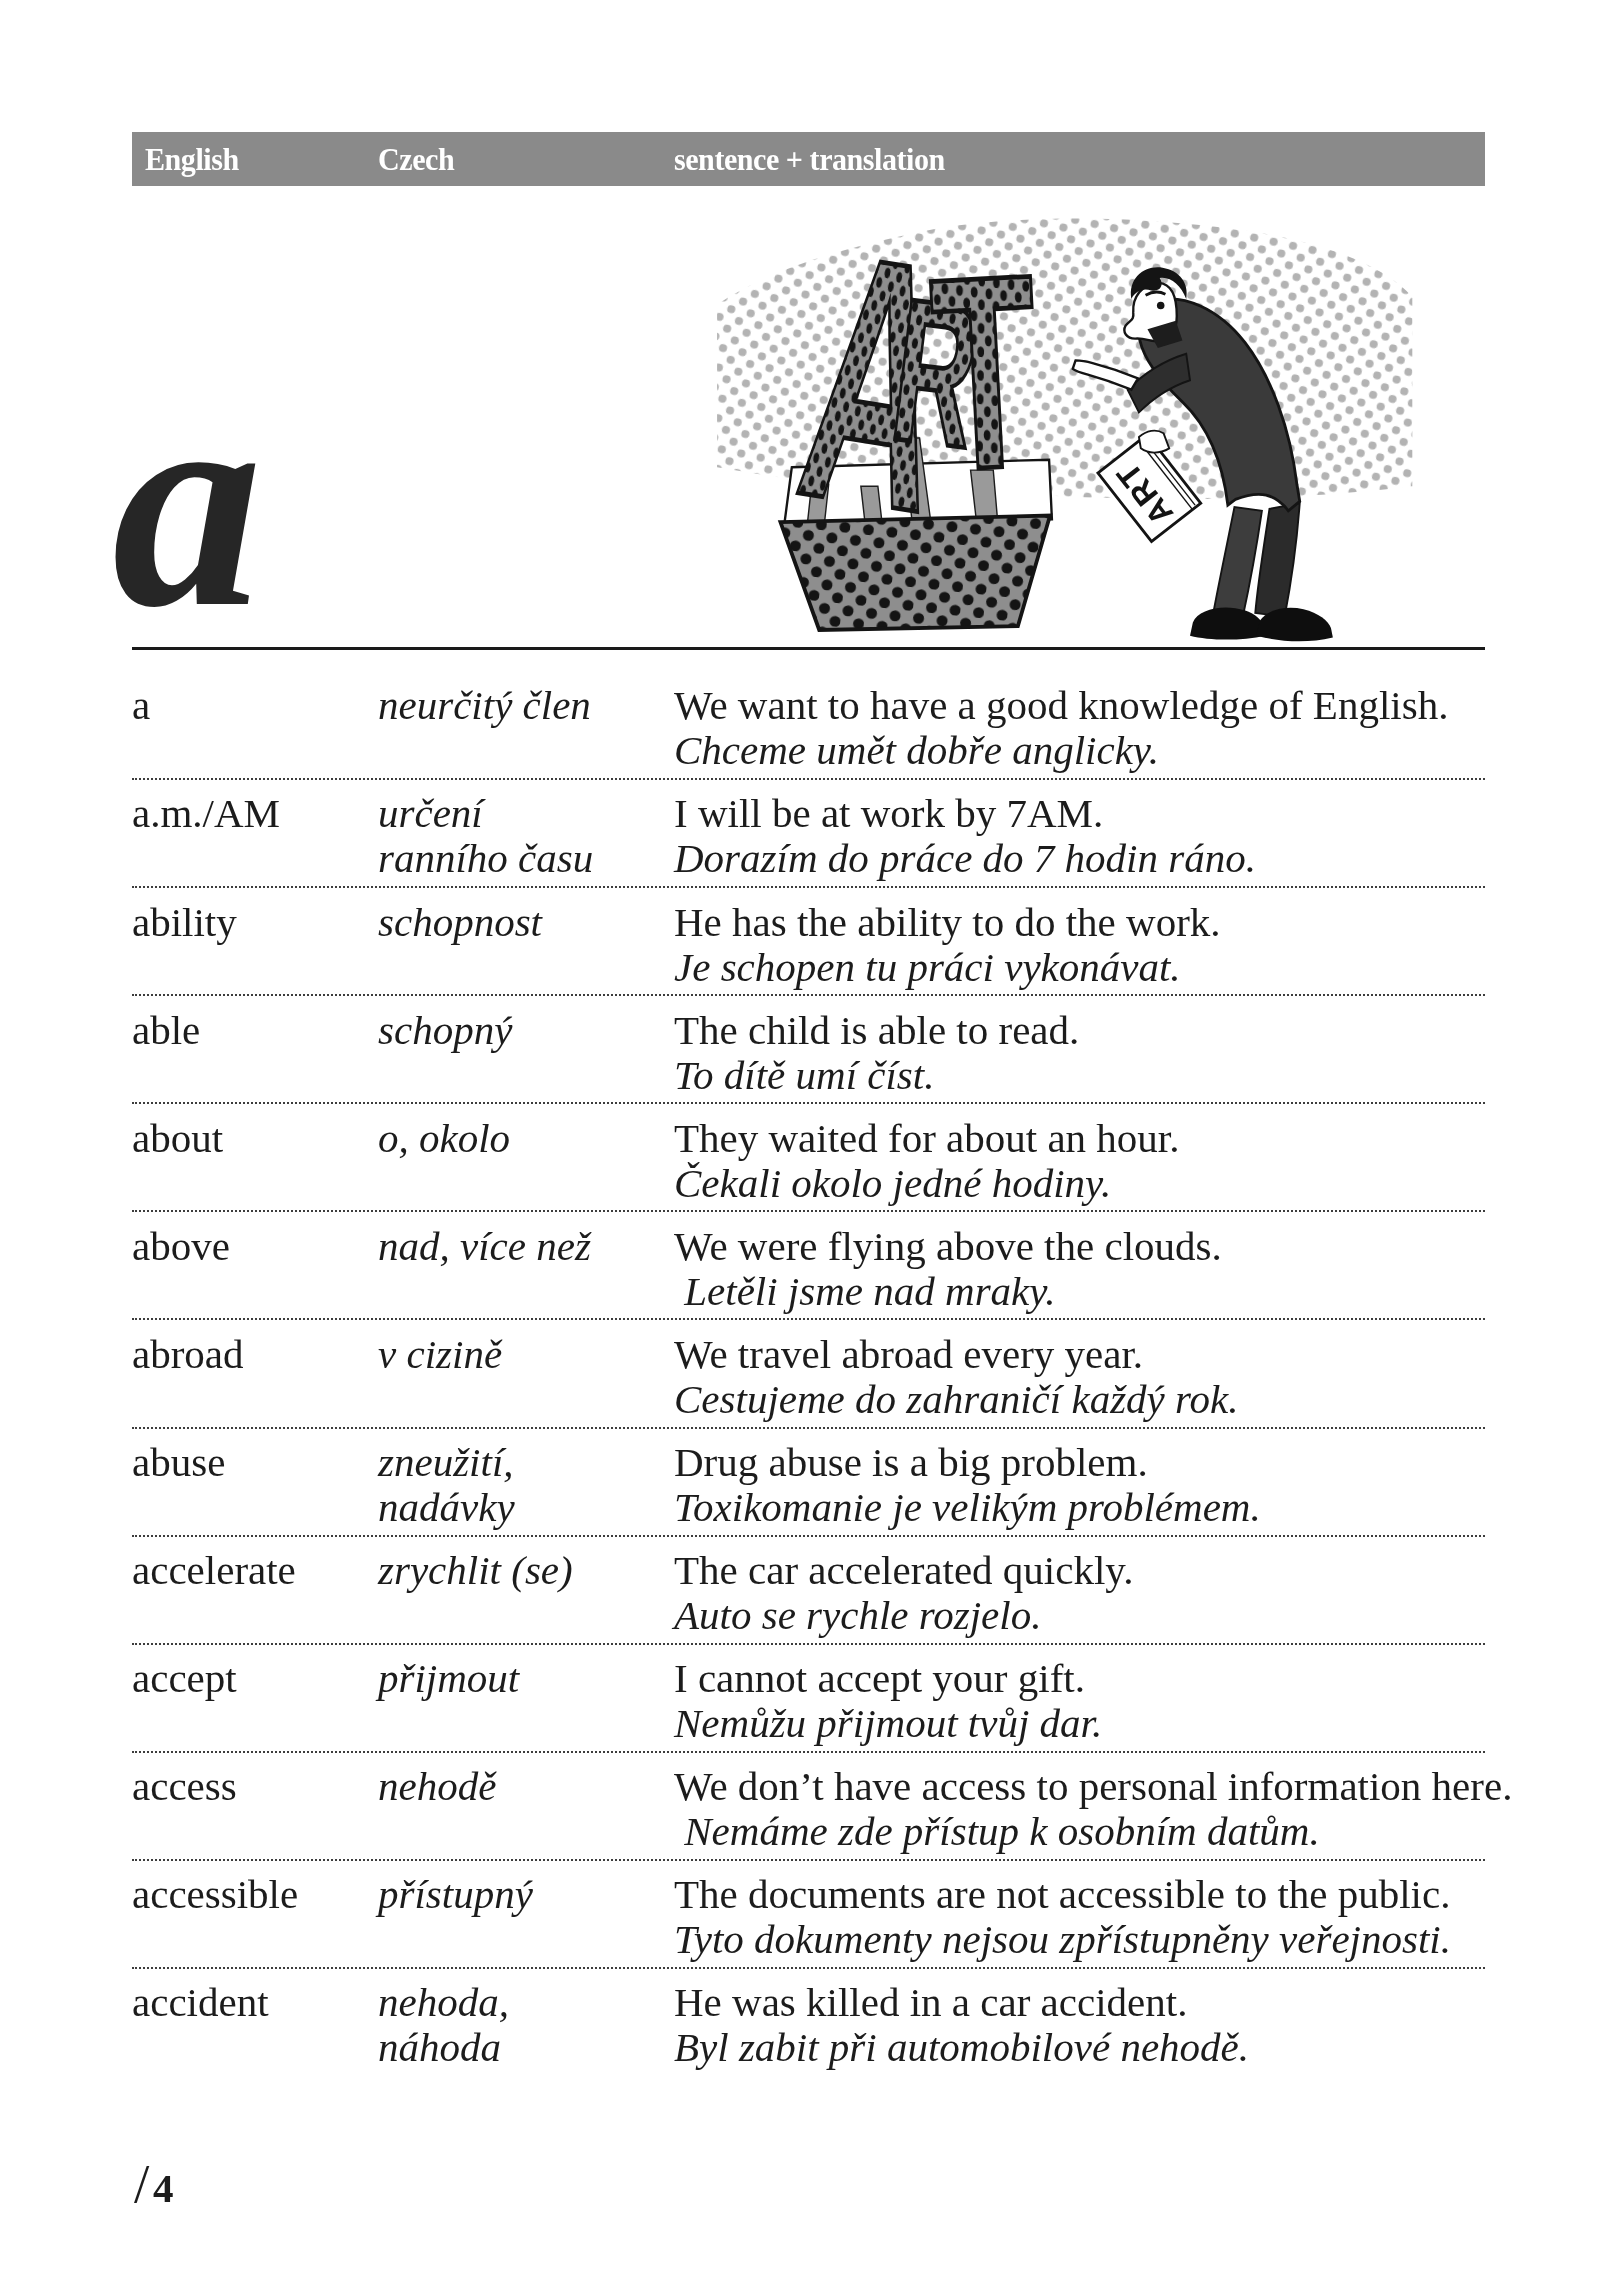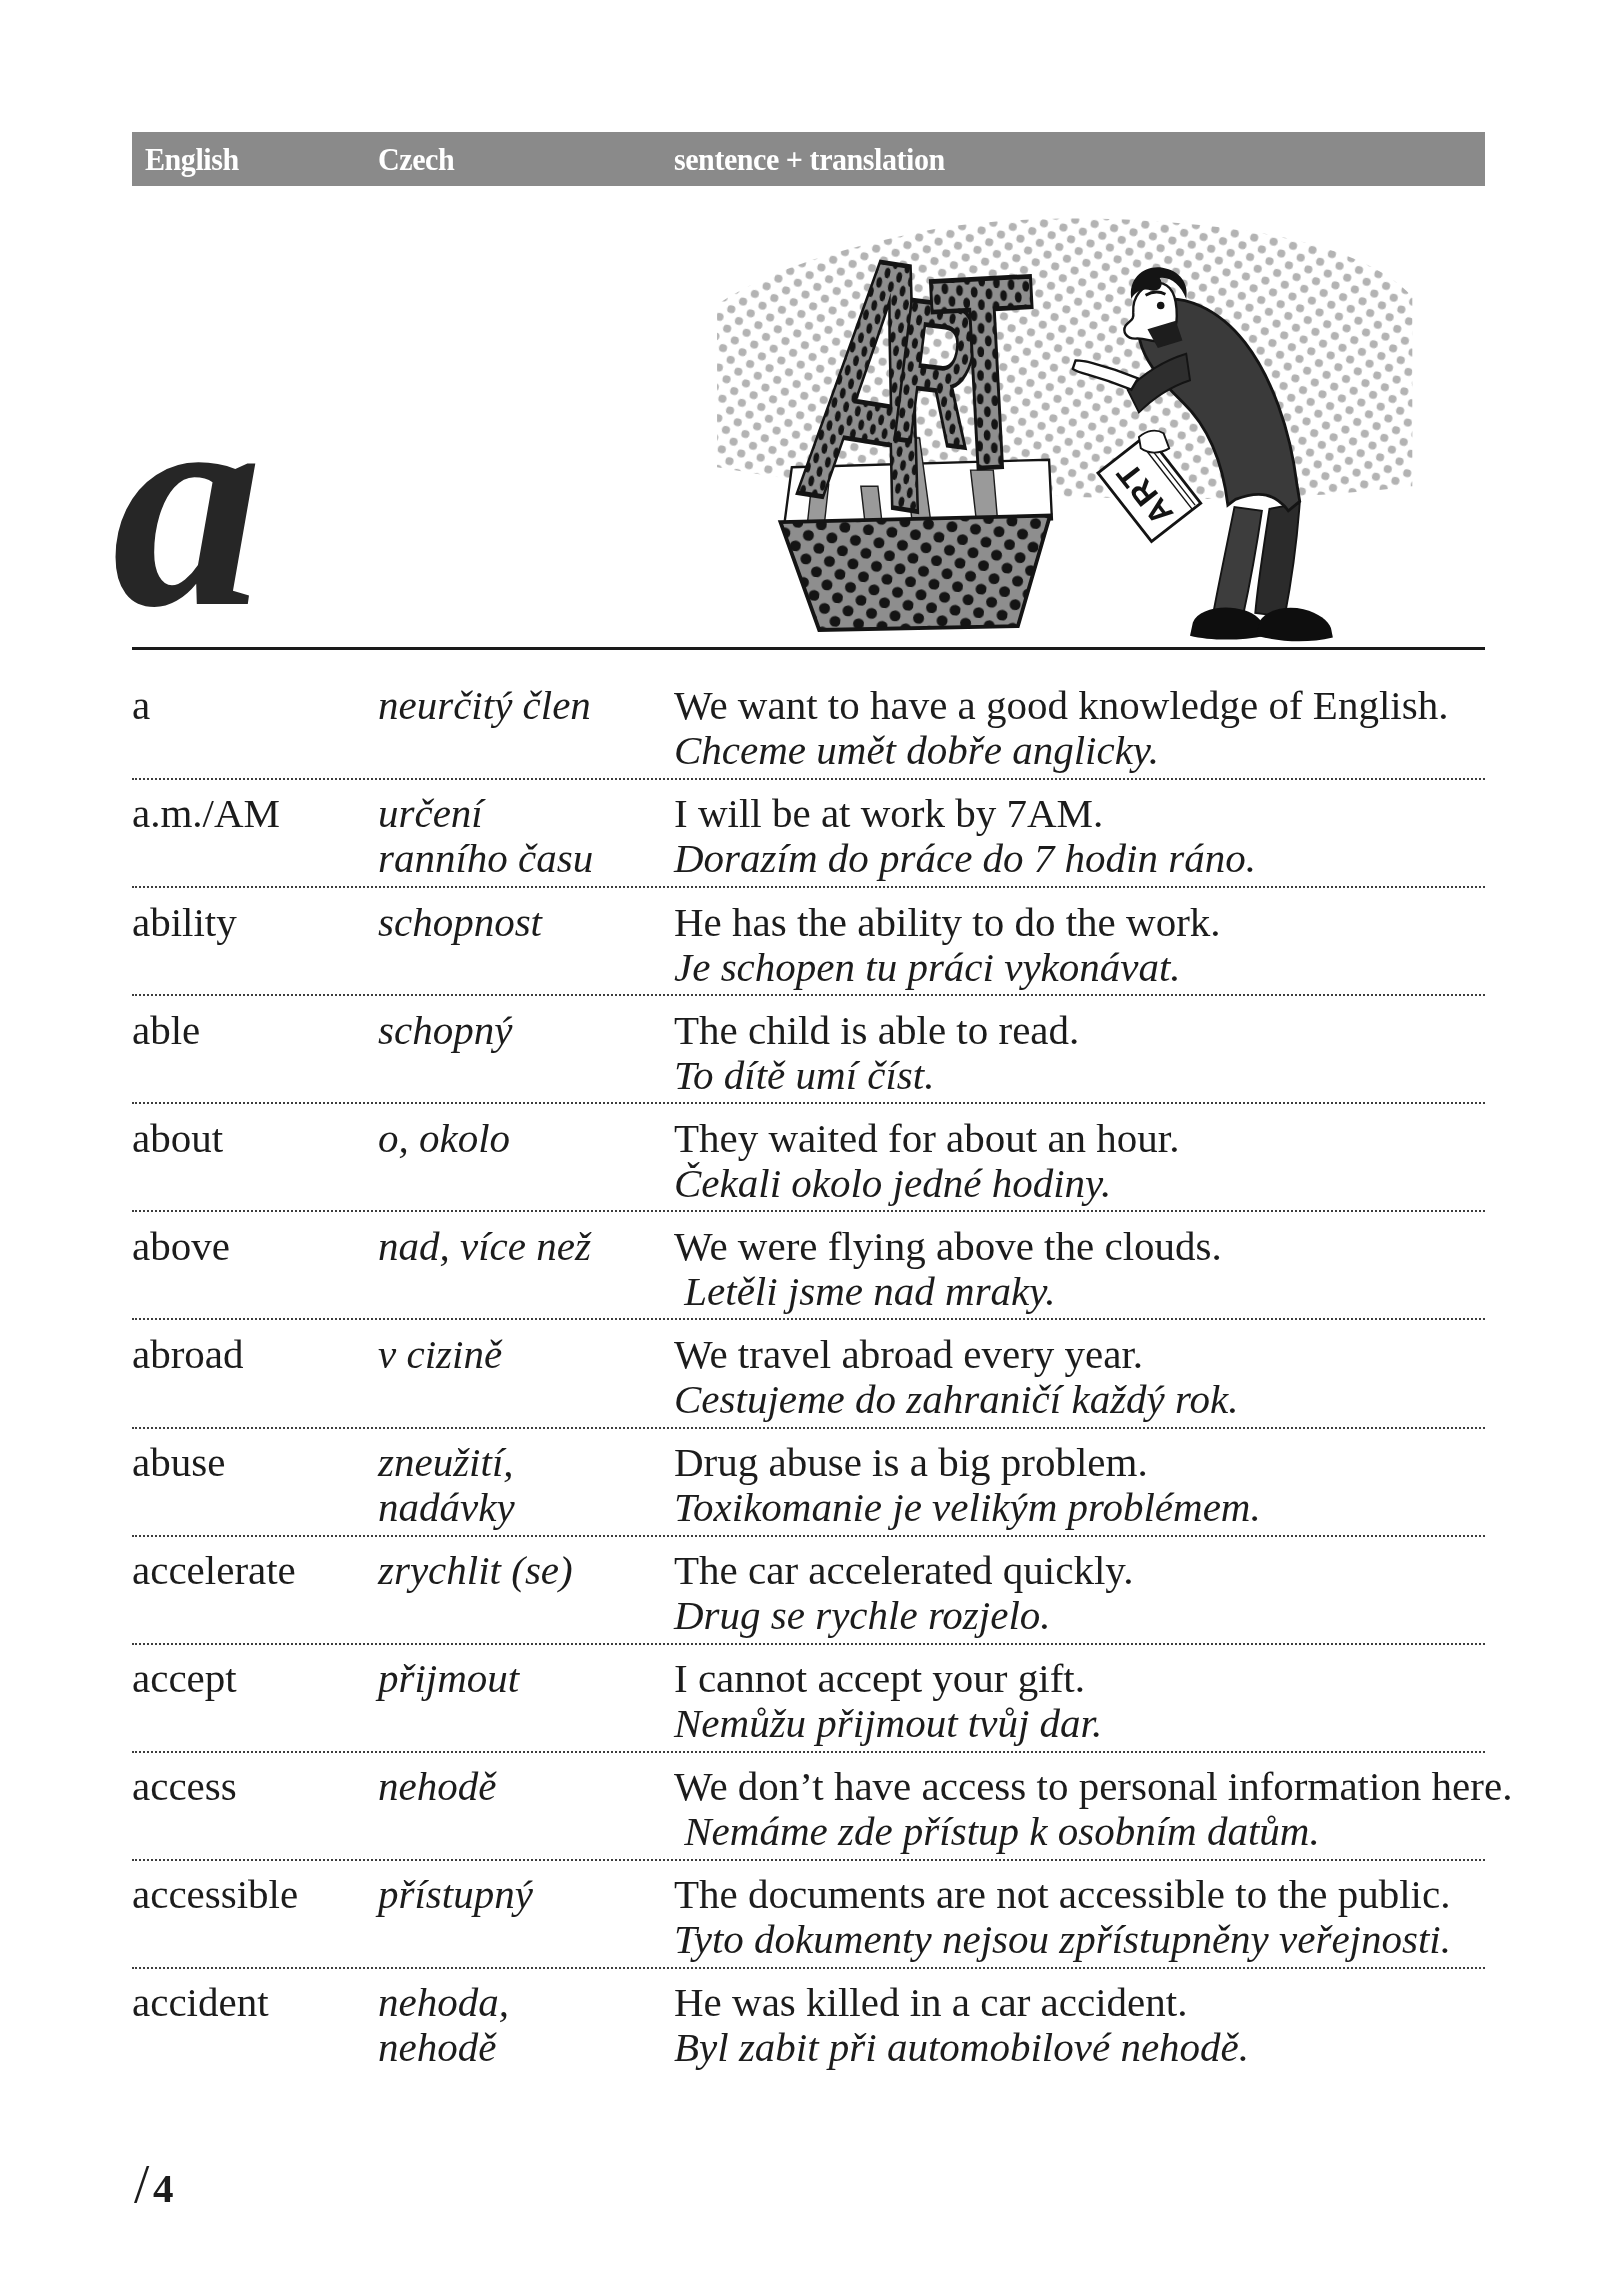--- a/index.html
+++ b/index.html
@@ -195,21 +195,21 @@
         <div class="sent">Drug abuse is a big problem.</div>
         <div class="trans">Toxikomanie je velikým problémem.</div>
       </div>
     </div>
 
     <div class="entry">
       <div class="c-en">accelerate</div>
       <div class="c-cz">zrychlit (se)</div>
       <div class="c-sent">
         <div class="sent">The car accelerated quickly.</div>
-        <div class="trans">Drug se rychle rozjelo.</div>
+        <div class="trans">Auto se rychle rozjelo.</div>
       </div>
     </div>
 
     <div class="entry">
       <div class="c-en">accept</div>
       <div class="c-cz">přijmout</div>
       <div class="c-sent">
         <div class="sent">I cannot accept your gift.</div>
         <div class="trans">Nemůžu přijmout tvůj dar.</div>
       </div>
@@ -228,21 +228,21 @@
       <div class="c-en">accessible</div>
       <div class="c-cz">přístupný</div>
       <div class="c-sent">
         <div class="sent">The documents are not accessible to the public.</div>
         <div class="trans">Tyto dokumenty nejsou zpřístupněny veřejnosti.</div>
       </div>
     </div>
 
     <div class="entry">
       <div class="c-en">accident</div>
-      <div class="c-cz">nehoda, nehodě</div>
+      <div class="c-cz">nehoda, náhoda</div>
       <div class="c-sent">
         <div class="sent">He was killed in a car accident.</div>
         <div class="trans">Byl zabit při automobilové nehodě.</div>
       </div>
     </div>
   </div>
 
   <div class="footer">
     <span class="slash">/</span>
     <span class="pgnum">4</span>

